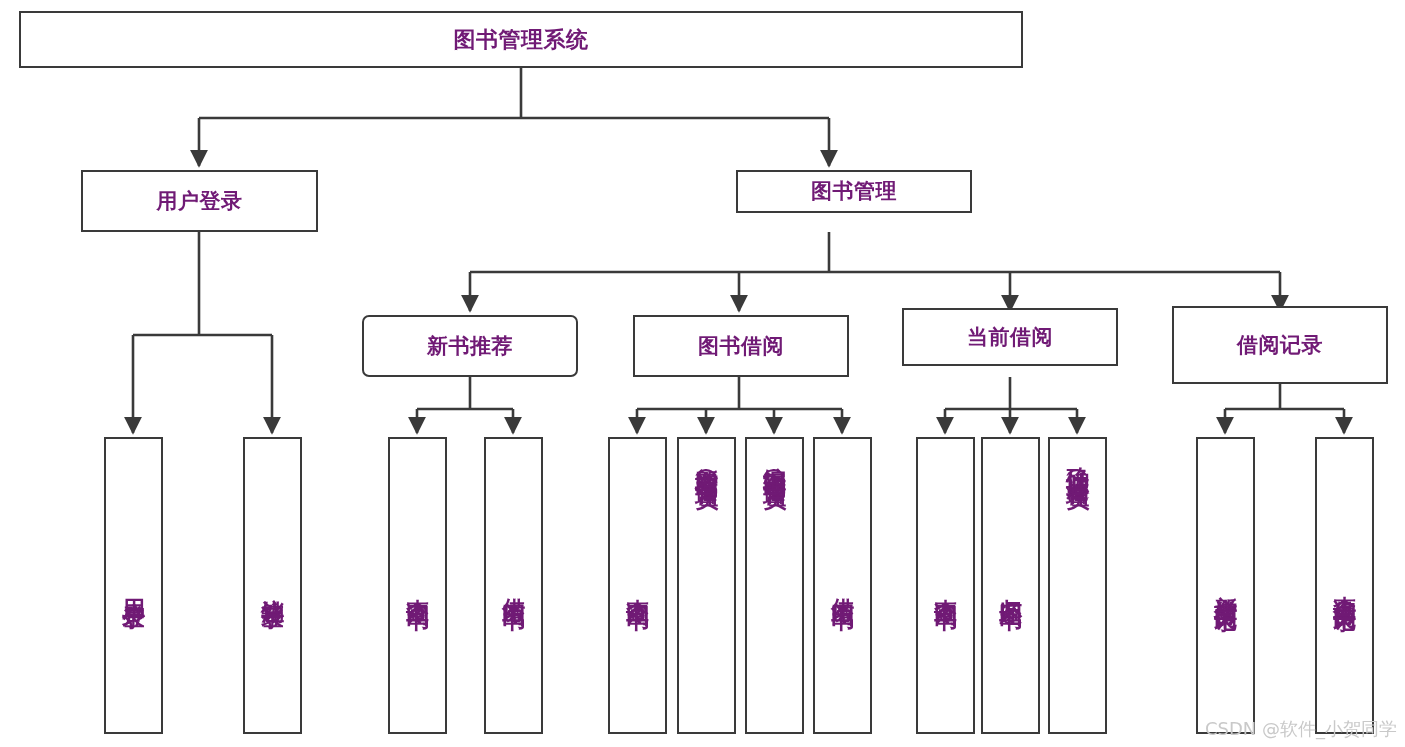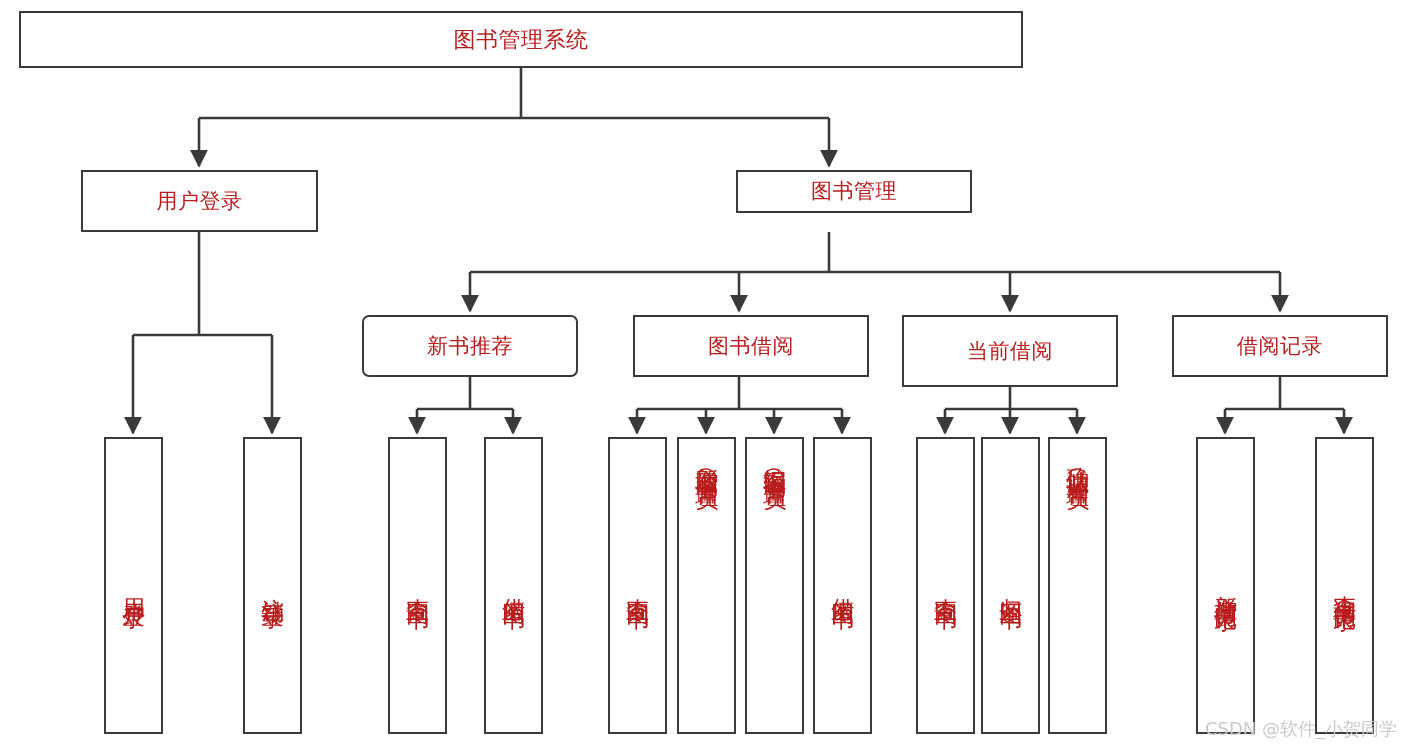--- a/index.html
+++ b/index.html
@@ -27,22 +27,23 @@
     pointer-events: none;
   }
   .node {
     position: absolute;
     box-sizing: border-box;
     background: #ffffff;
     border: 2px solid #3a3a3a;
     display: flex;
     align-items: center;
     justify-content: center;
-    color: #b91c1c;
+    color: #701a75;
     z-index: 2;
+    font-weight: bold;
   }
   .node .label {
     display: block;
     text-align: center;
     line-height: 1.18;
     letter-spacing: 0.5px;
   }
   
   .node.horiz .label {
     font-size: 21px;
@@ -146,29 +147,29 @@
   </div>
 
   <div class="node horiz" style="left:736px; top:170px; width:236px; height:43px;">
     <span class="label">图书管理</span>
   </div>
 
   <div class="node horiz" style="left:362px; top:315px; width:216px; height:62px;border-radius:7px;">
     <span class="label">新书推荐</span>
   </div>
 
-  <div class="node horiz" style="left:633px; top:315px; width:236px; height:62px;">
+  <div class="node horiz" style="left:633px; top:315px; width:216px; height:62px;">
     <span class="label">图书借阅</span>
   </div>
 
-  <div class="node horiz" style="left:902px; top:315px; width:216px; height:72px;">
+  <div class="node horiz" style="left:902px; top:308px; width:216px; height:58px;">
     <span class="label">当前借阅</span>
   </div>
 
-  <div class="node horiz" style="left:1172px; top:315px; width:216px; height:62px;">
+  <div class="node horiz" style="left:1172px; top:306px; width:216px; height:78px;">
     <span class="label">借阅记录</span>
   </div>
 
   <div class="node vert mid" style="left:104px; top:437px; width:59px; height:297px;">
     <span class="label">用户登录</span>
   </div>
 
   <div class="node vert mid" style="left:243px; top:437px; width:59px; height:297px;">
     <span class="label">注销登录</span>
   </div>

